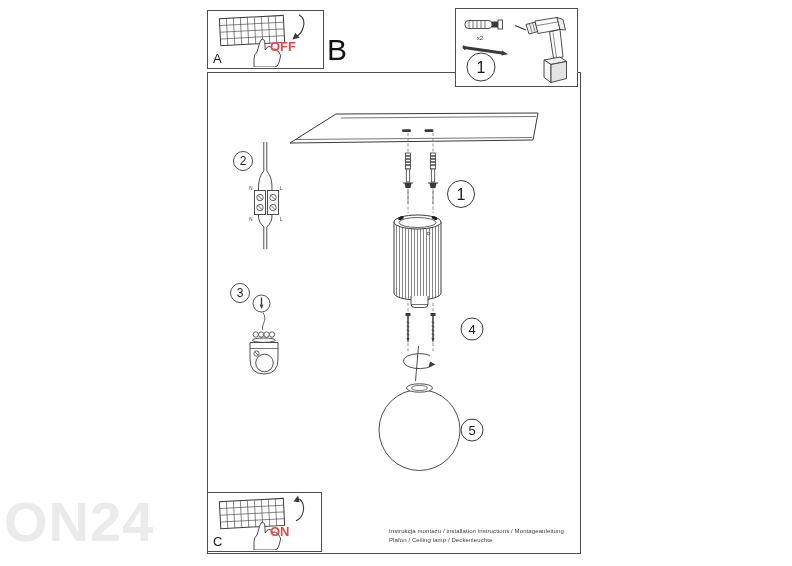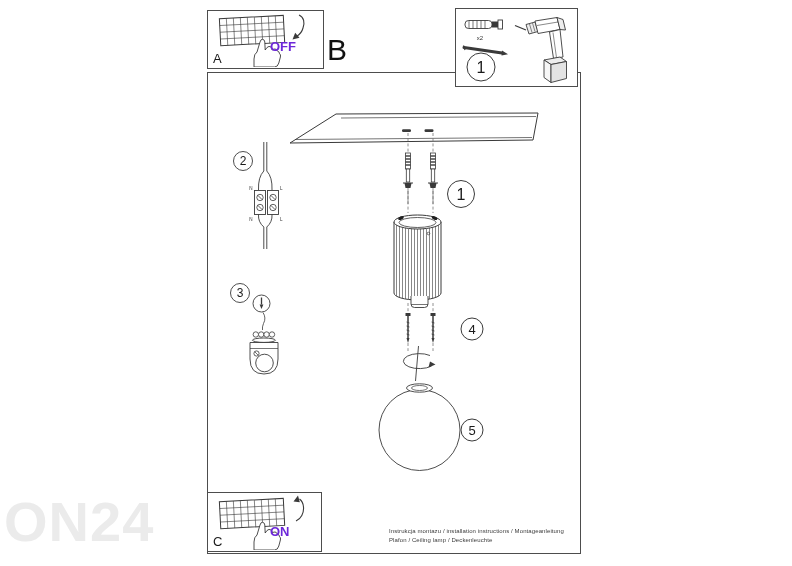--- a/index.html
+++ b/index.html
@@ -14,21 +14,21 @@
     color:#ebebeb;line-height:1;user-select:none;
   }
   
   #main-frame{left:207px;top:72px;width:372px;height:480px;border:1px solid #4d4d4d;background:transparent;}
   
   .panel-box{border:1px solid #4d4d4d;background:#fff;}
   #box-a{left:207px;top:10px;width:115px;height:57px;}
   #box-c{left:207px;top:492px;width:113px;height:58px;z-index:4;}
   #box-parts{left:455px;top:8px;width:121px;height:77px;z-index:4;}
   .corner-label{position:absolute;left:5px;bottom:2px;font-size:13px;color:#1a1a1a;}
-  .switch-label{position:absolute;font-size:13px;font-weight:600;color:#6d28d9;}
+  .switch-label{position:absolute;font-size:13px;font-weight:600;color:#ef4444;}
   #off-label{left:62px;top:28px;}
   #on-label{left:62px;top:31px;}
   #letter-b{left:327px;top:35px;font-size:30px;color:#111;line-height:1;}
   
   #footer{left:389px;top:527px;width:195px;font-size:6px;line-height:8.5px;color:#3c3c3c;letter-spacing:.1px;}
   svg{display:block;}
   svg text{font-family:"Liberation Sans", sans-serif;fill:#1a1a1a;}
   .stepnum{font-size:13px;}
   .stepnum-big{font-size:16px;}
   .stepnum-sm{font-size:12px;}

